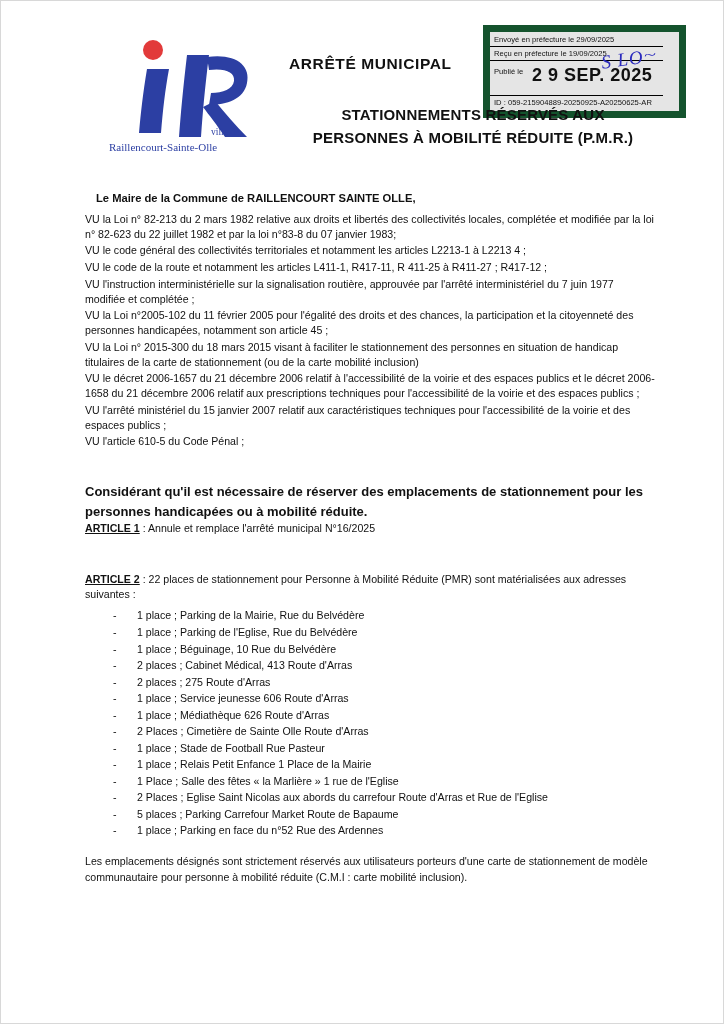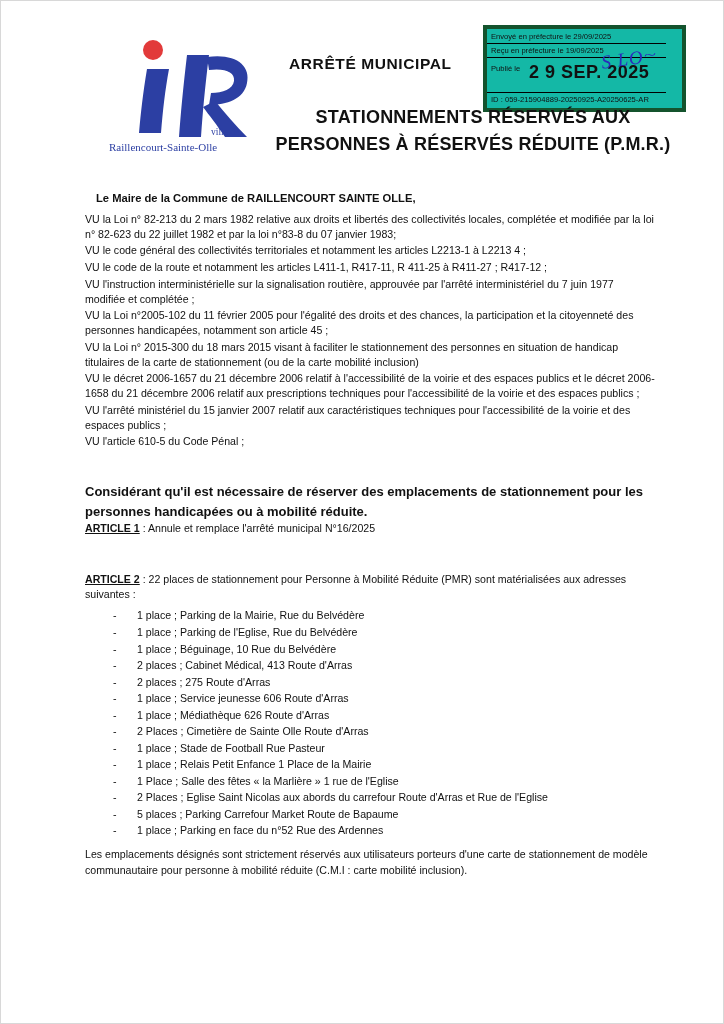--- a/index.html
+++ b/index.html
@@ -23,25 +23,25 @@
     background: #fff;
     border: 1px solid #d8d8d8;
   }
 
   
   .stamp {
     position: absolute;
     top: 24px;
     left: 482px;
     width: 203px;
-    border: 4px solid #14532d;
+    border: 7px solid #14532d;
     padding: 2px 20px 3px 4px;
     font-size: 7.6px;
     line-height: 1.45;
-    background: #14b8a6;
+    background: #e5e5e5;
   }
   .stamp div { white-space: nowrap; }
   .stamp .sep {
     border-bottom: 1px solid #000;
     margin: 1px -4px 1px -4px;
   }
   .stamp .pub-row {
     position: relative;
     height: 32px;
   }
@@ -111,21 +111,21 @@
     font-size: 15.5px;
     font-weight: bold;
     letter-spacing: 0.6px;
   }
   .doc-subtitle {
     position: absolute;
     left: 262px;
     top: 103px;
     width: 420px;
     text-align: center;
-    font-size: 18px;
+    font-size: 15px;
     font-weight: bold;
     line-height: 1.5;
     letter-spacing: 0.2px;
   }
 
   
   .body-wrap {
     position: absolute;
     left: 84px;
     top: 190px;
@@ -174,21 +174,21 @@
   .list li {
     margin: 0 0 1.5px 0;
     padding-left: 52px;
     position: relative;
   }
   .list li .dash {
     position: absolute;
     left: 28px;
   }
   .closing {
-    margin-top: 9px;
+    margin-top: 16px;
     line-height: 1.45;
   }
 </style>
 </head>
 <body>
 
 <div class="page">
 
   <div class="stamp">
     <div>Envoyé en préfecture le 29/09/2025</div>
@@ -220,21 +220,21 @@
 
       <path d="M106 64 C116 76, 126 88, 138 100 L116 100 C108 88, 100 78, 94 70 Z" fill="#2c3fa3"></path>
     </svg>
   </div>
   <div class="logo-ville">ville de</div>
   <div class="logo-text">Raillencourt-Sainte-Olle</div>
 
   <div class="doc-title">ARRÊTÉ MUNICIPAL</div>
   <div class="doc-subtitle">
     <div>STATIONNEMENTS RÉSERVÉS AUX</div>
-    <div>PERSONNES À RÉSERVÉS RÉDUITE (P.M.R.)</div>
+    <div>PERSONNES À MOBILITÉ RÉDUITE (P.M.R.)</div>
   </div>
 
   <div class="body-wrap">
 
     <div class="lead">Le Maire de la Commune de RAILLENCOURT SAINTE OLLE,</div>
 
     <div>
       <p class="vu-line">VU la Loi n° 82-213 du 2 mars 1982 relative aux droits et libertés des collectivités locales, complétée et modifiée par la loi n° 82-623 du 22 juillet 1982 et par la loi n°83-8 du 07 janvier 1983;</p>
       <p class="vu-line">VU le code général des collectivités territoriales et notamment les articles L2213-1 à L2213 4 ;</p>
       <p class="vu-line">VU le code de la route et notamment les articles L411-1, R417-11, R 411-25 à R411-27 ; R417-12 ;</p>

